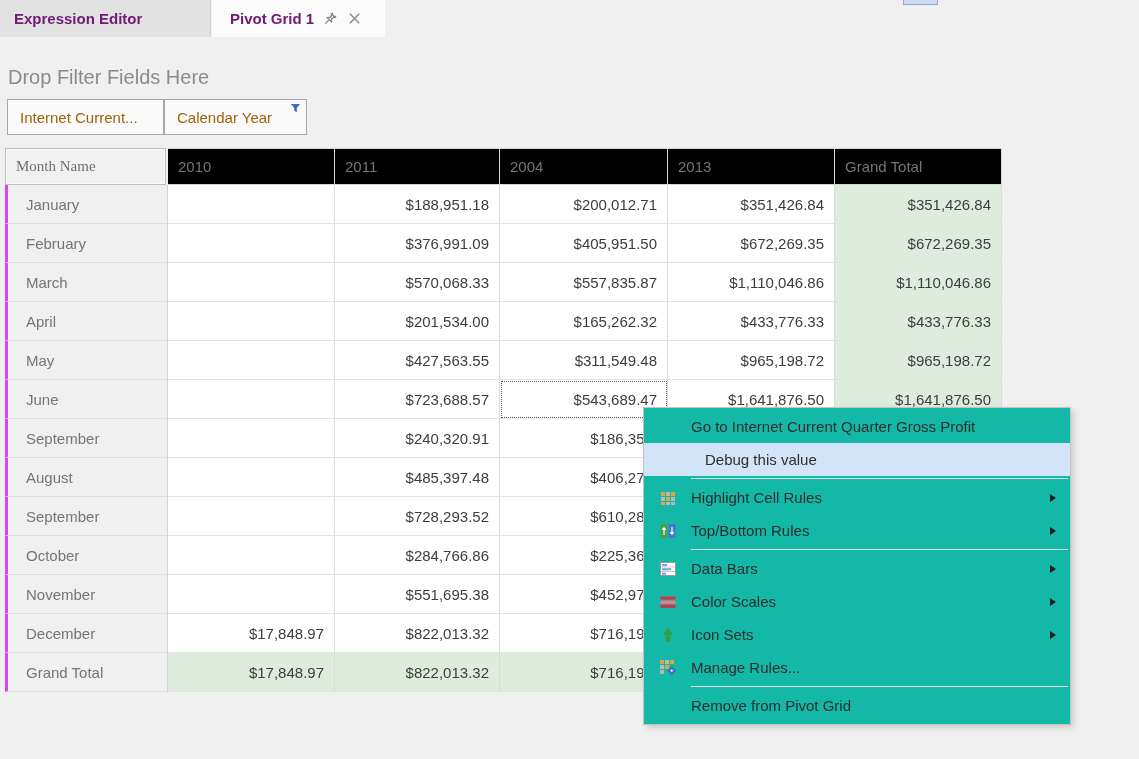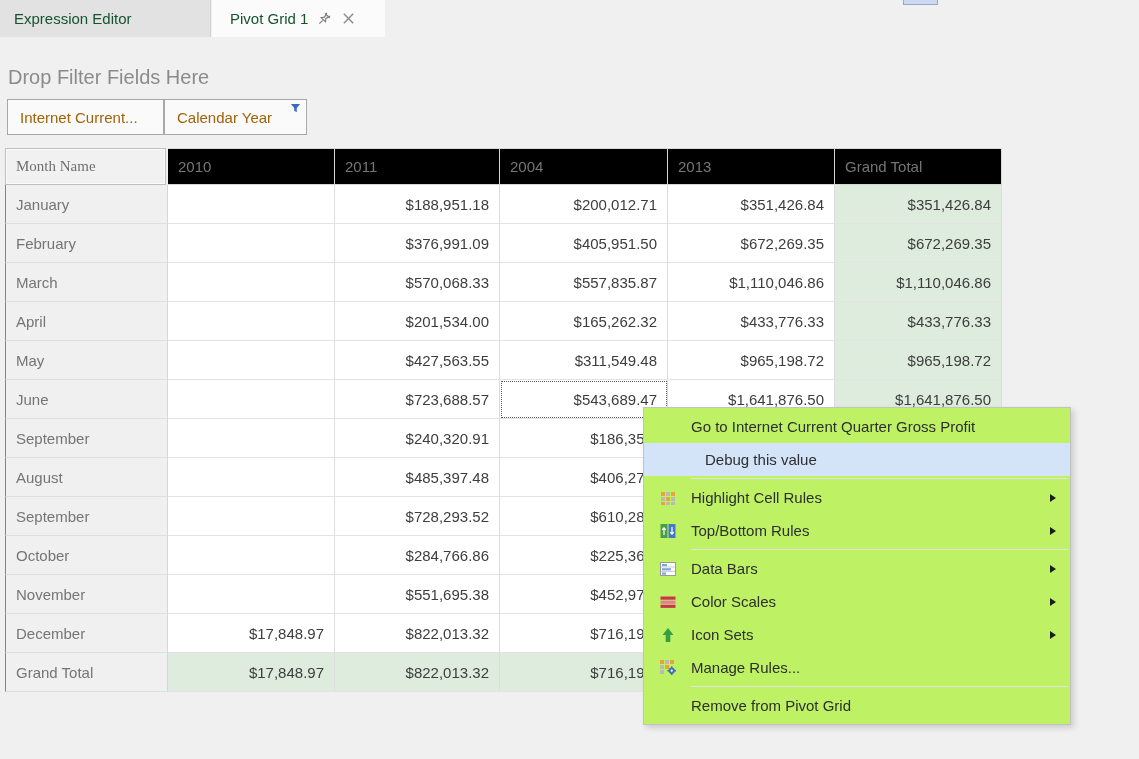--- a/index.html
+++ b/index.html
@@ -1,47 +1,47 @@
 <!DOCTYPE html>
 <html><head>
 <meta charset="utf-8">
 <style>
   html,body{margin:0;padding:0;}
   body{width:1139px;height:759px;background:#f0f0f0;font-family:"Liberation Sans",sans-serif;}
   .screen{position:relative;width:1139px;height:759px;overflow:hidden;background:#f0f0f0;}
 
   
   .tabbar{position:absolute;left:0;top:0;width:1139px;height:37px;background:#f0f0f0;}
-  .tab{position:absolute;top:0;height:37px;display:flex;align-items:center;font-weight:normal;font-size:15px;color:#14532d;box-sizing:border-box;cursor:default;}
+  .tab{position:absolute;top:0;height:37px;display:flex;align-items:center;font-weight:bold;font-size:15px;color:#701a75;box-sizing:border-box;cursor:default;}
   .tab-inactive{left:0;width:211px;background:#e2e2e2;padding-left:14px;border-right:1px solid #d2d2d2;}
   .tab-active{left:212px;width:173px;background:#fbfbfb;padding-left:18px;}
   .tab-ico{margin-left:9px;display:inline-flex;align-items:center;}
   .top-fragment{position:absolute;left:903px;top:0;width:35px;height:5px;background:#ccd9f0;border:1px solid #98a6c8;border-top:none;box-sizing:border-box;}
 
   
   .drop-hint{position:absolute;left:8px;top:66px;font-size:20px;color:#8b8b8b;}
   .filter-btn{position:absolute;top:99px;height:36px;box-sizing:border-box;border:1px solid #a8a8a8;background:#fafafa;color:#a16207;font-size:15px;display:flex;align-items:center;padding:0 12px;}
   #ff1{left:7px;width:157px;}
   #ff2{left:164px;width:143px;}
   .funnel{position:absolute;top:3px;right:5px;line-height:0;}
 
   
   #pivot-grid{position:absolute;left:5px;top:148px;display:grid;
     grid-template-columns:163px 167px 165px 168px 167px 167px;
     grid-template-rows:37px repeat(13,39px);}
   #pivot-grid > div{box-sizing:border-box;font-size:15px;display:flex;align-items:center;overflow:hidden;white-space:nowrap;}
   .corner{background:#f1f1f1;border:1px solid #bfbfbf;box-shadow:inset 0 0 0 1px #fafafa;color:#6f6f6f;padding-left:10px;margin:0 2px 0 0;font-family:Liberation Serif, serif;}
   .colheader{background:#000000;border-top:1px solid #d6d6d6;border-right:1px solid #d6d6d6;border-bottom:1px solid #d6d6d6;color:#757575;padding-left:10px;}
-  .rowheader{background:#f0f0f0;border-left:1px solid #d946ef;border-right:1px solid #d6d6d6;border-bottom:1px solid #dedede;color:#757575;padding-left:10px;}
+  .rowheader{background:#f0f0f0;border-left:3px solid #d946ef;border-right:1px solid #d6d6d6;border-bottom:1px solid #dedede;color:#757575;padding-left:18px;}
   .cell{background:#fff;border-right:1px solid #dcdcdc;border-bottom:1px solid #e3e3e3;color:#3d3d3d;justify-content:flex-end;padding-right:10px;}
   .cell.green{background:#ddecdd;}
   .cell.selected{outline:1px dotted #5a5a5a;outline-offset:-2px;}
 
   
-  #context-menu{position:absolute;left:643px;top:407px;width:428px;background:#bef264;border:1px solid #c3c3c3;box-shadow:3px 3px 6px rgba(0,0,0,0.15);box-sizing:border-box;padding:2px 0;z-index:10;}
+  #context-menu{position:absolute;left:643px;top:407px;width:428px;background:#14b8a6;border:1px solid #c3c3c3;box-shadow:3px 3px 6px rgba(0,0,0,0.15);box-sizing:border-box;padding:2px 0;z-index:10;}
   .menu-item{height:33px;display:flex;align-items:center;font-size:15px;color:#2e2e2e;position:relative;padding-left:10px;cursor:default;}
   .menu-item.hl{background:#d3e3f8;gap:14px;}
   .mi-icon{width:28px;height:17px;display:inline-flex;align-items:center;justify-content:center;margin-right:9px;flex:none;}
   .mi-label{flex:1;}
   .mi-arrow{position:absolute;right:14px;width:0;height:0;border-left:6px solid #1c1c1c;border-top:4.5px solid transparent;border-bottom:4.5px solid transparent;}
   .menu-sep{height:1px;background:#e2e2e2;margin:2px 2px 2px 47px;}
 </style>
 </head>
 <body>
 

